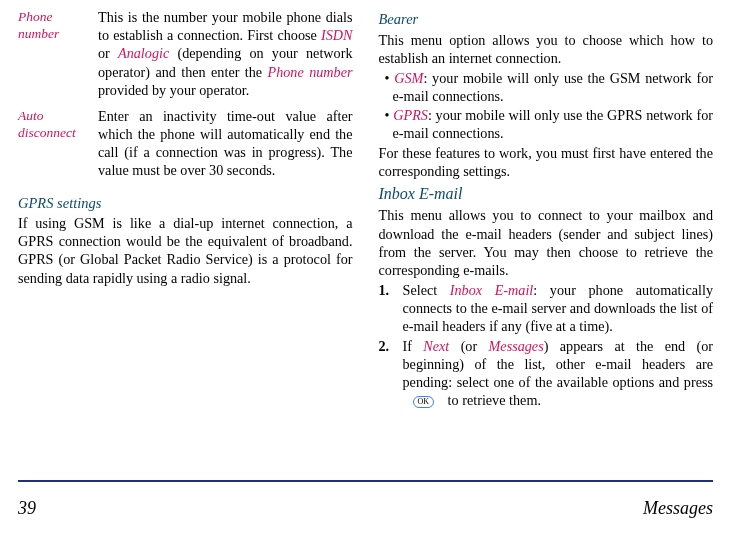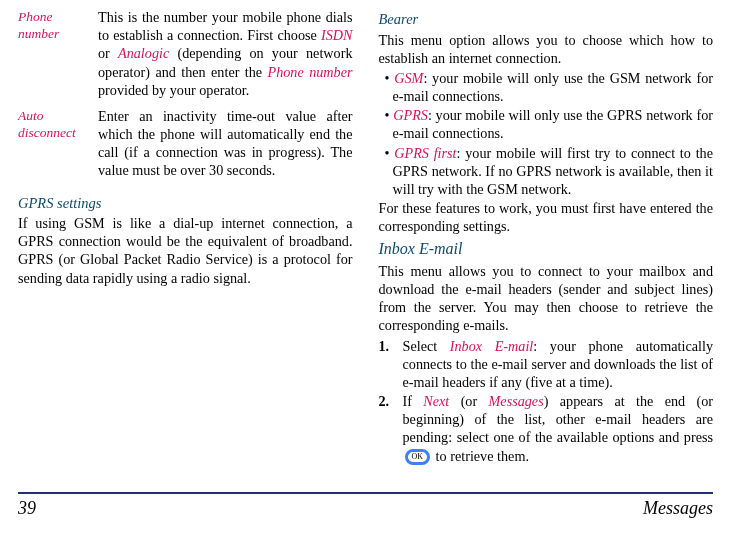--- a/index.html
+++ b/index.html
@@ -104,35 +104,35 @@
     }
     
     .num-item .num {
       position: absolute;
       left: 0;
       font-weight: bold;
     }
     
     .icon-circle {
       display: inline-block;
-      border: 3px solid #3b82f6;
+      border: 1px solid #3b82f6;
       border-radius: 8px;
       padding: 0 4px;
       font-size: 8px;
       vertical-align: middle;
-      margin: 0 2px;
+      margin: 0 10px;
     }
     
     .footer {
       position: absolute;
       bottom: 14px;
       left: 18px;
       right: 18px;
       border-top: 2px solid #222e7a;
-      padding-top: 4px;
+      padding-top: 16px;
       display: flex;
       justify-content: space-between;
       font-style: italic;
       font-size: 18px;
       color: #000;
     }
   </style>
 </head>
 <body>
 
@@ -172,23 +172,20 @@
 
     <div class="para">This menu option allows you to choose which how to establish an internet connection.</div>
 
     <div class="bullet-list">
       <div class="bullet-item">
         <span class="inline-red">GSM</span><span>: your mobile will only use the GSM network for e-mail connections.</span>
       </div>
       <div class="bullet-item">
         <span class="inline-red">GPRS</span><span>: your mobile will only use the GPRS network for e-mail connections.</span>
       </div>
-      <div class="bullet-item">
-        <span class="inline-red">GPRS first</span><span>: your mobile will first try to connect to the GPRS network. If no GPRS network is available, then it will try with the GSM network.</span>
-      </div>
     </div>
 
     <div class="para">For these features to work, you must first have entered the corresponding settings.</div>
 
     <div class="section-heading" style="font-size:16px;margin-top:4px;">Inbox E-mail</div>
 
     <div class="para">This menu allows you to connect to your mailbox and download the e-mail headers (sender and subject lines) from the server. You may then choose to retrieve the corresponding e-mails.</div>
 
     <div class="num-list">
       <div class="num-item">

